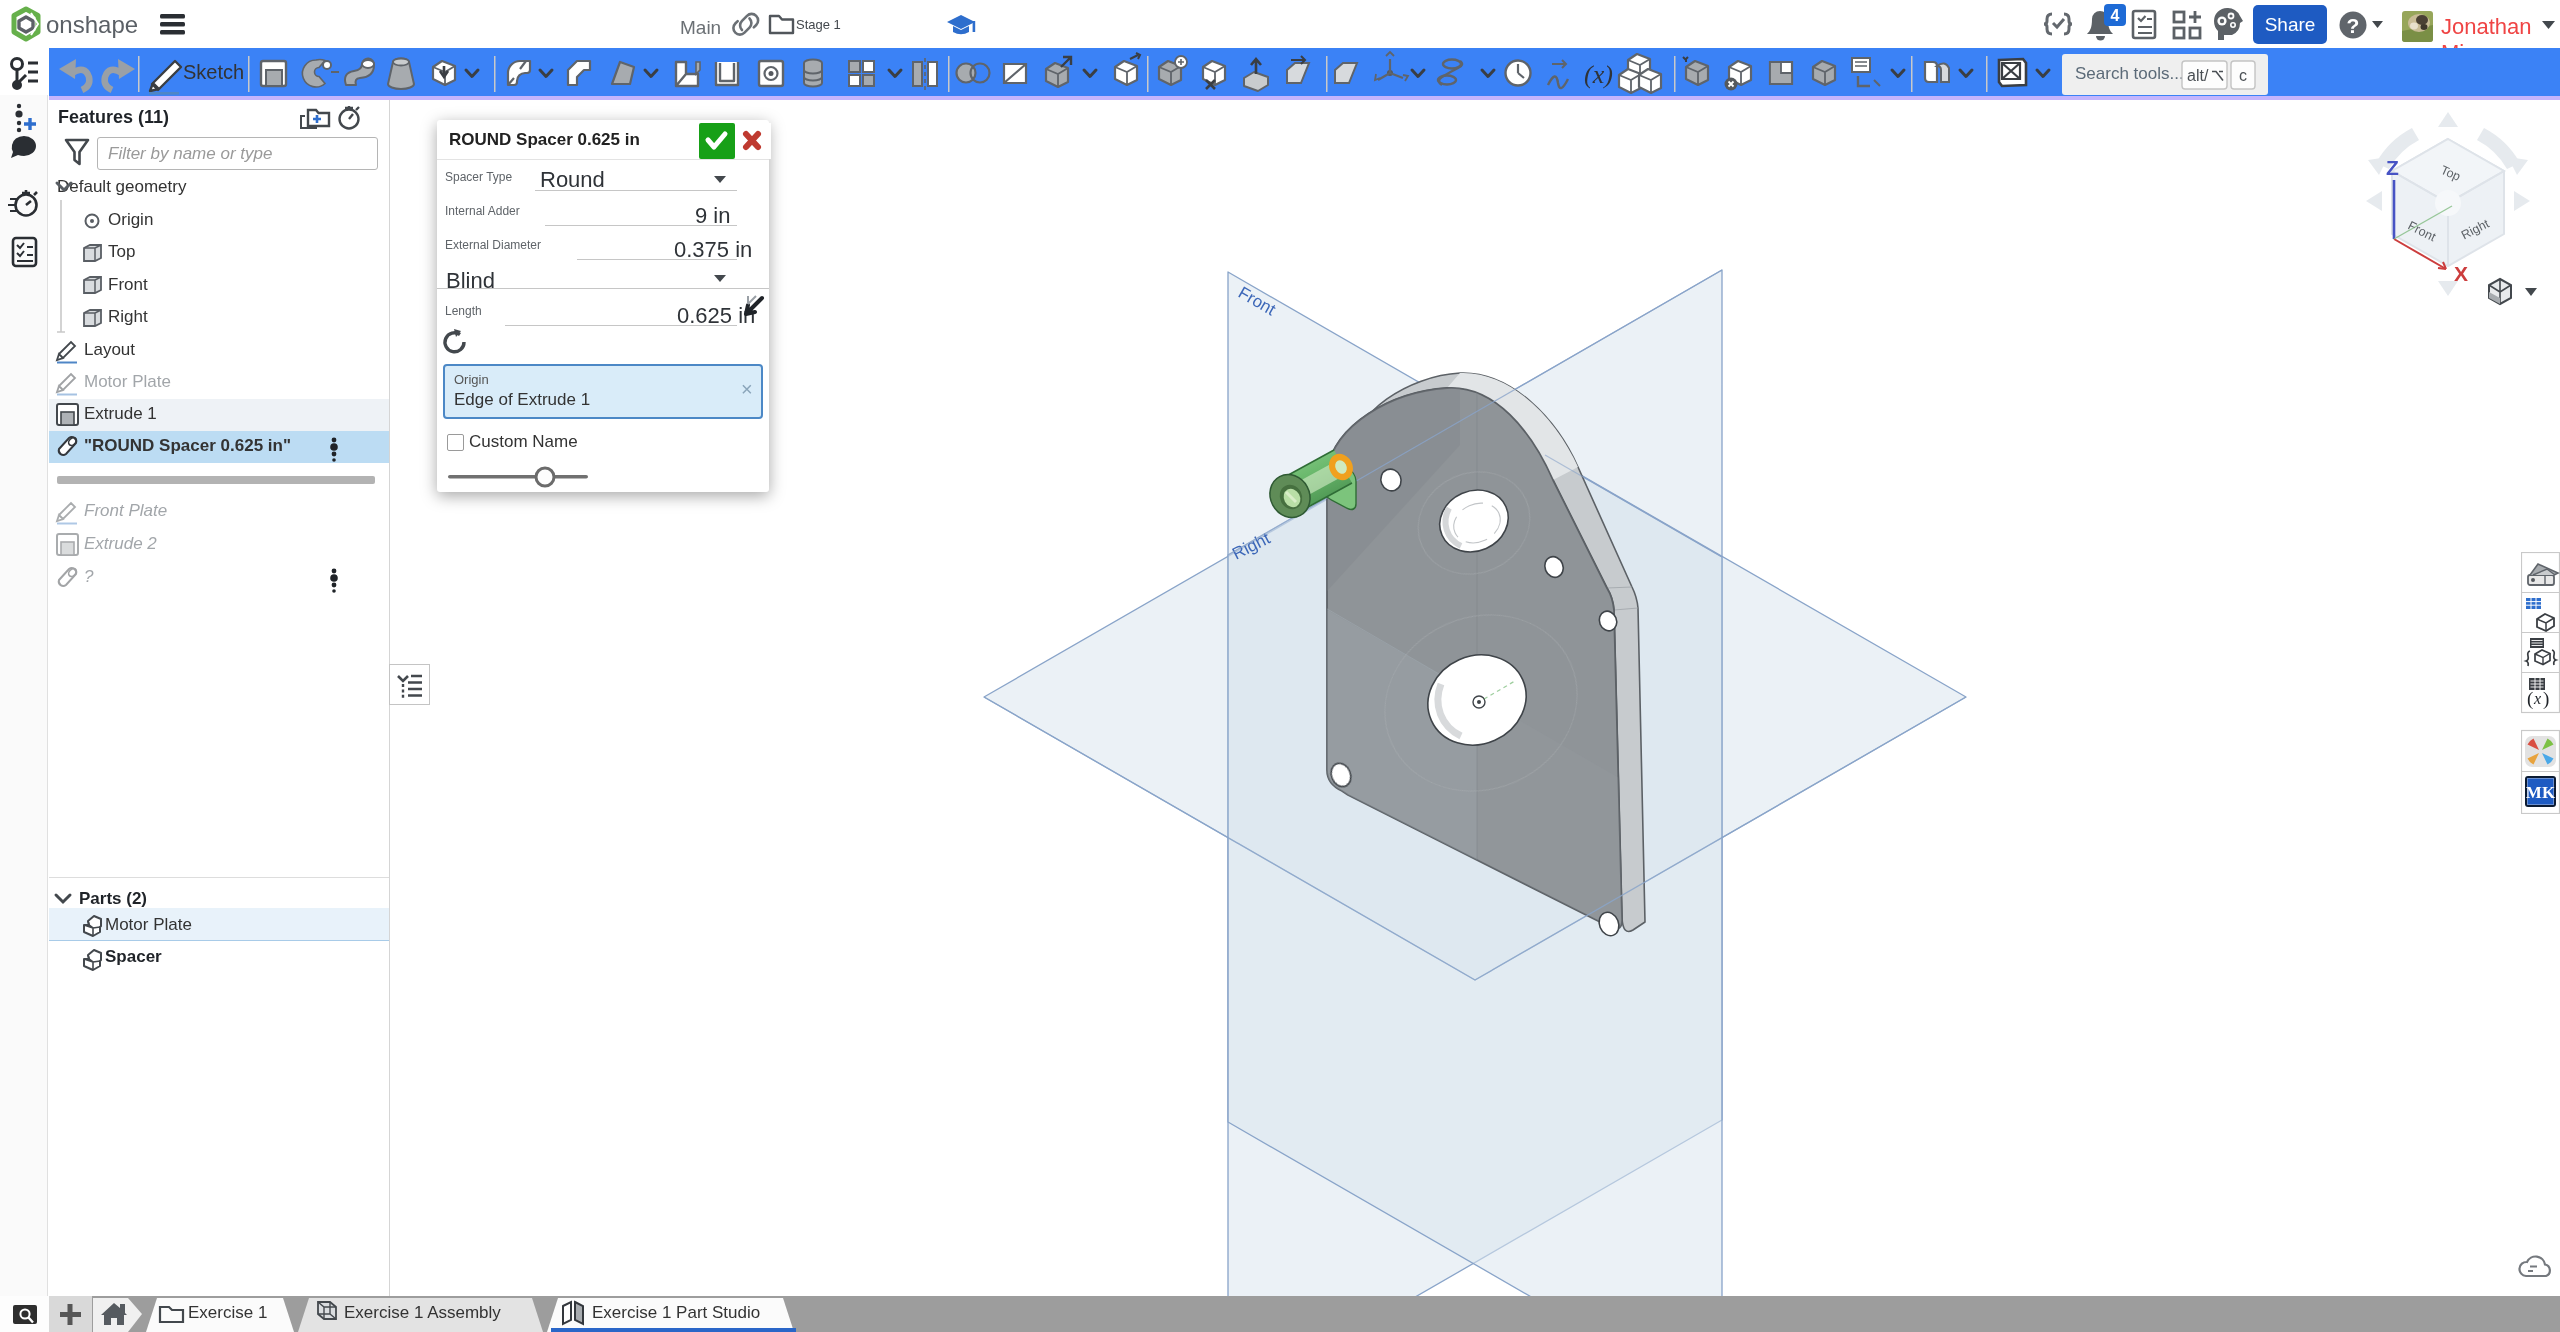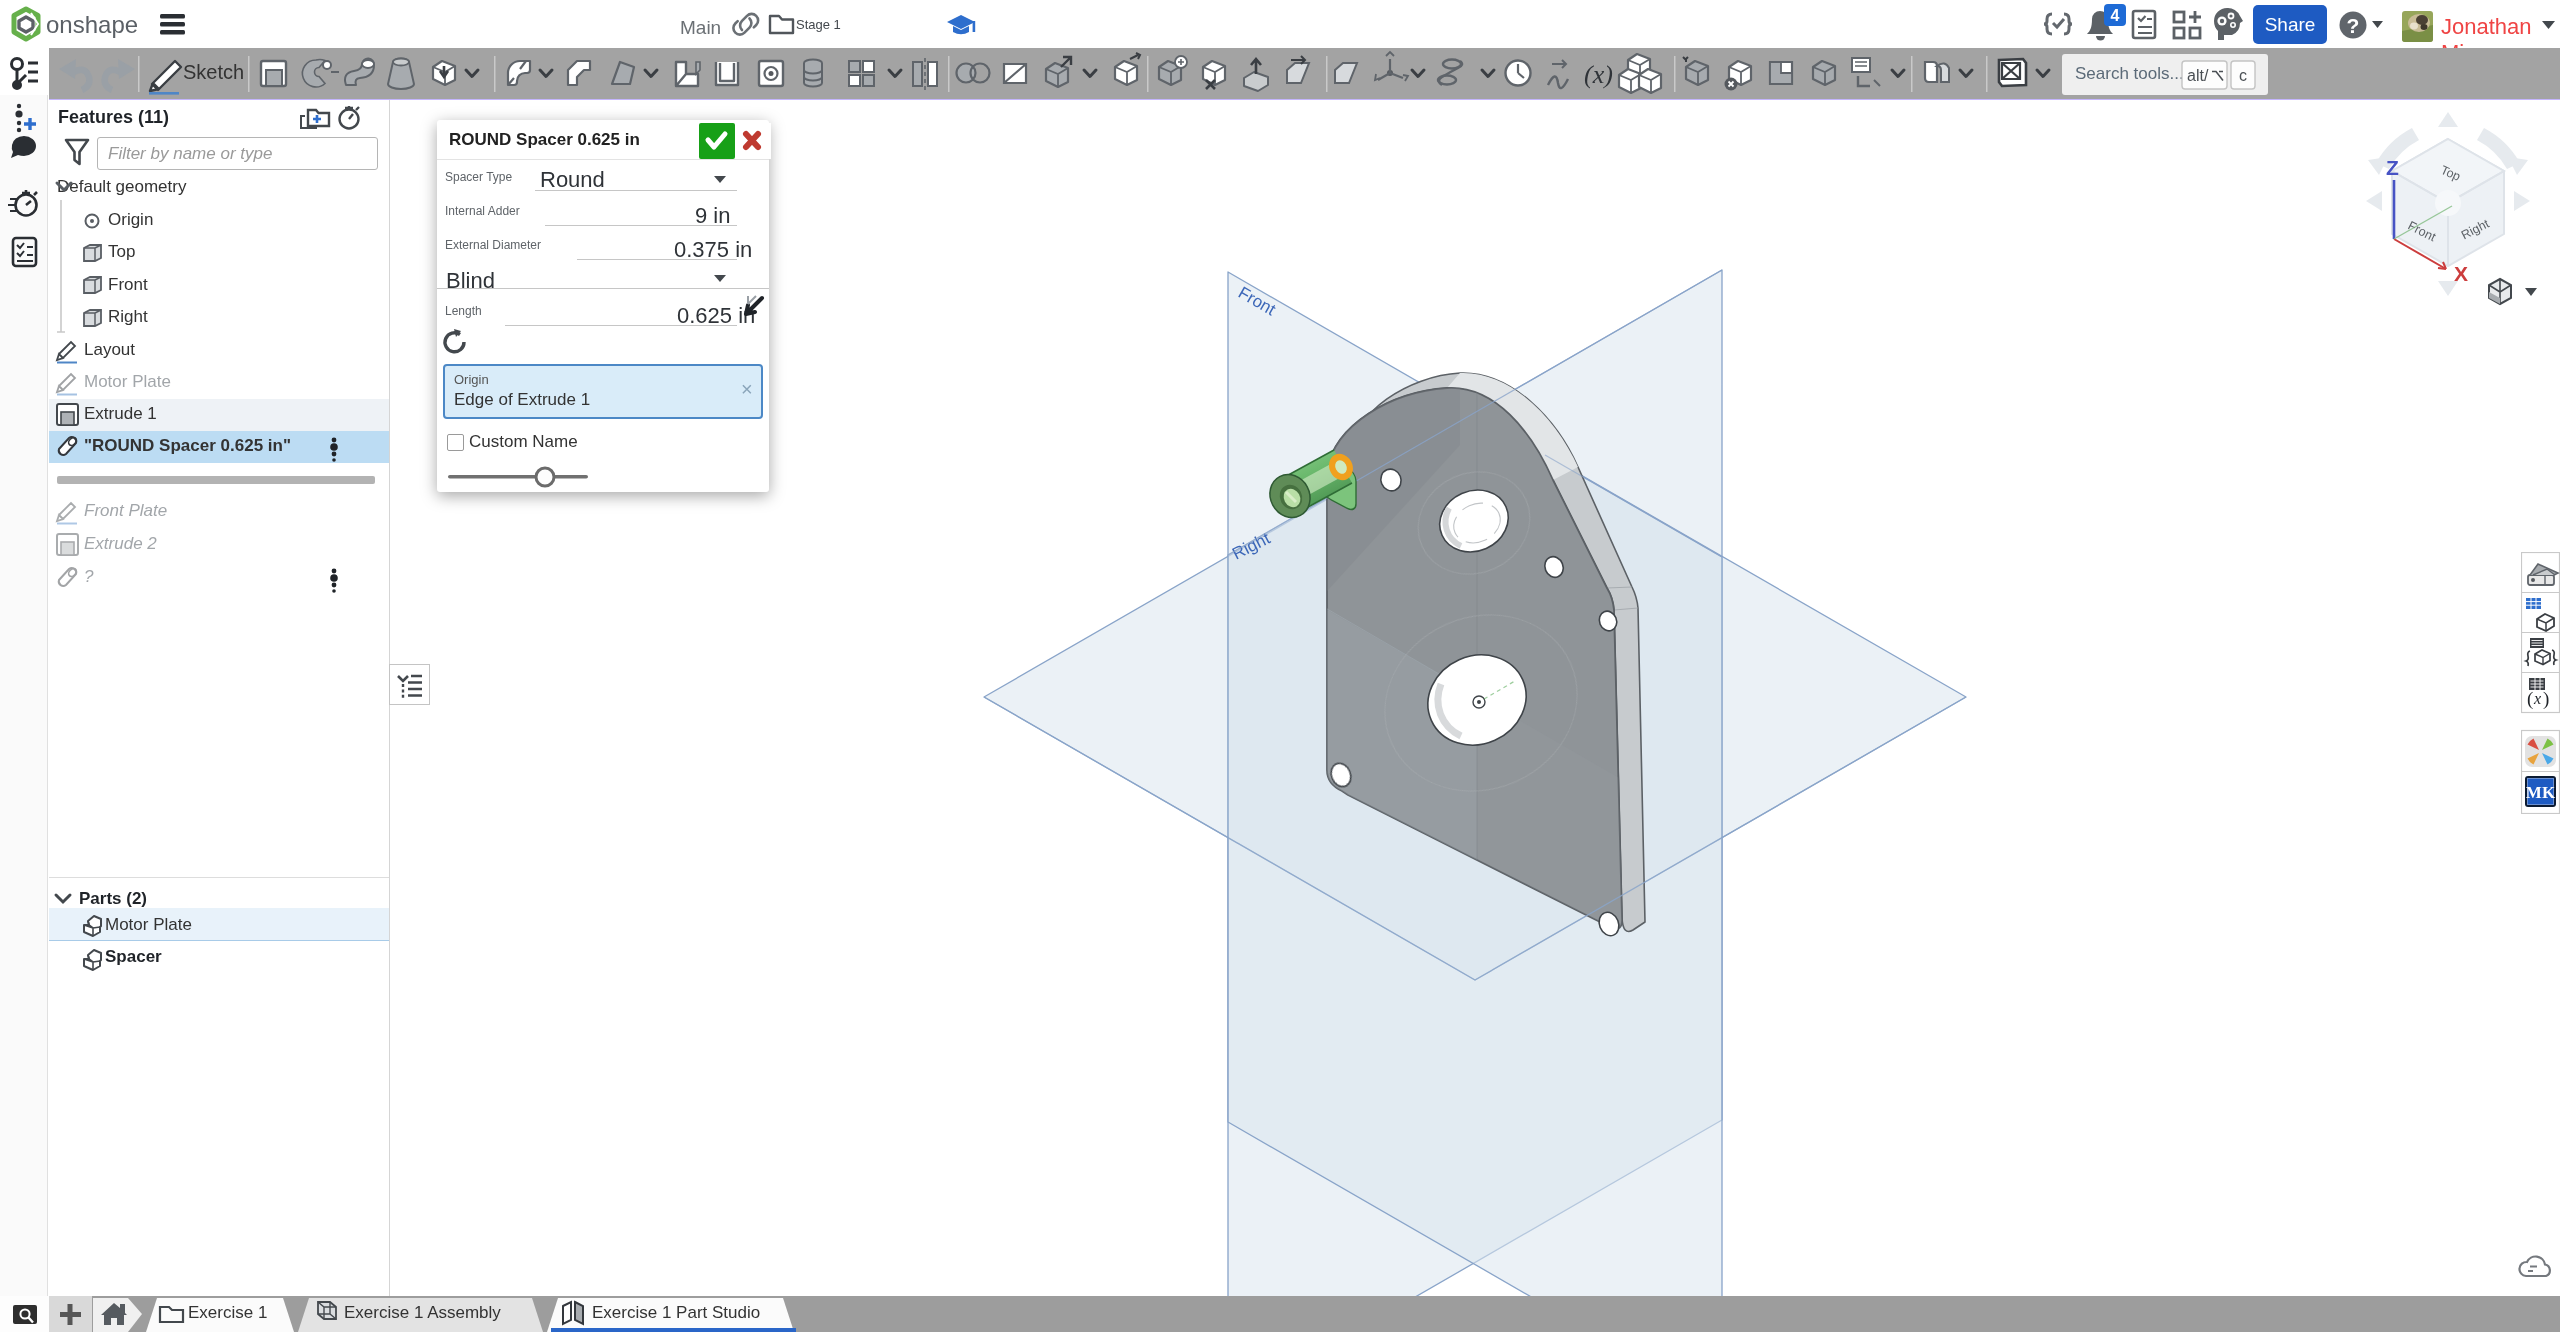--- a/index.html
+++ b/index.html
@@ -7,21 +7,21 @@
 #page{position:relative;width:2560px;height:1332px;background:#fff}
 svg{display:block}
 .abs{position:absolute}
 #topbar{position:absolute;left:0;top:0;width:2560px;height:48px;background:#fff}
 #title{position:absolute;left:197px;top:9px;font-size:27px;font-weight:bold;color:#1f2328}
 #main-lbl{position:absolute;left:680px;top:17px;font-size:19px;color:#6b7075}
 #stage-lbl{position:absolute;left:796px;top:17px;font-size:13px;color:#43484d}
 #jon-lbl{position:absolute;left:2441px;top:14px;font-size:22px;color:#ef4444}
 #sharebtn{position:absolute;left:2253px;top:5px;width:74px;height:39px;background:#1e5bc2;border-radius:5px;color:#fff;font-size:19px;text-align:center;line-height:39px}
 #avatar{position:absolute;left:2402px;top:11px;width:31px;height:31px;border-radius:3px;overflow:hidden}
-#toolbar{position:absolute;left:49px;top:48px;width:2511px;height:52px;background:#a3a3a3;border-bottom:1px solid #c4b5fd}
+#toolbar{position:absolute;left:49px;top:48px;width:2511px;height:52px;background:#3b82f6;border-bottom:4px solid #c4b5fd}
 .sketchtxt{position:absolute;left:134px;top:13px;font-size:20px;color:#333}
 #searchbox{position:absolute;left:2013px;top:6px;width:206px;height:41px;background:#efefef;border-radius:3px}
 #searchbox .st{position:absolute;left:13px;top:10px;font-size:17px;color:#5b6a78;white-space:nowrap;overflow:hidden;width:112px}
 #lstrip{position:absolute;left:0;top:48px;width:48px;height:1248px;background:#fafafa;border-right:1px solid #e0e0e0}
 #fpanel{position:absolute;left:49px;top:100px;width:341px;height:1196px;background:#fff;border-right:1px solid #d5d5d5}
 #ftitle{position:absolute;left:9px;top:7px;font-size:18px;font-weight:bold;color:#1f2328}
 #filterbox{position:absolute;left:48px;top:37px;width:281px;height:33px;border:1px solid #b5b5b5;border-radius:3px;background:#fff}
 #filterbox span{position:absolute;left:10px;top:6px;font-size:17px;font-style:italic;color:#9a9a9a}
 .frow{position:absolute;left:0;width:340px;height:32px}
 .frow .txt{position:absolute;top:5px;font-size:17px;color:#333}

